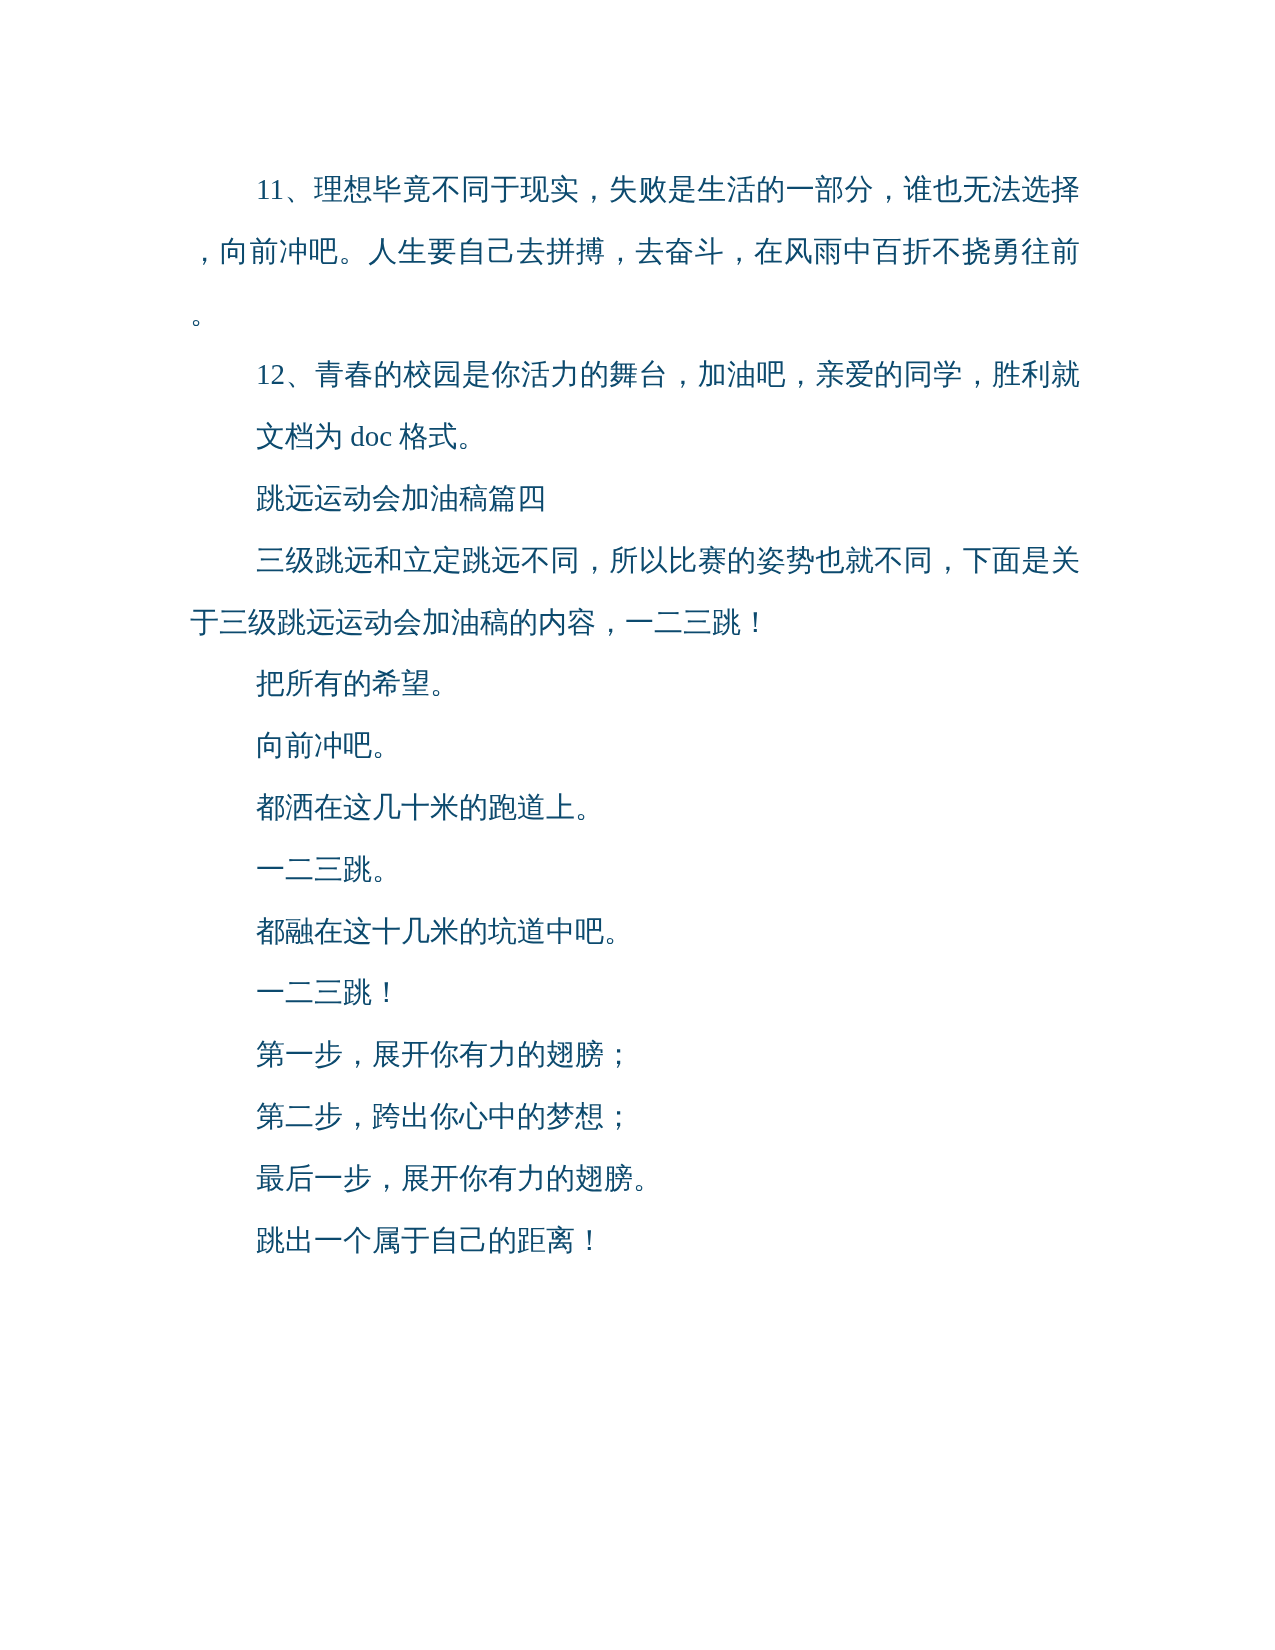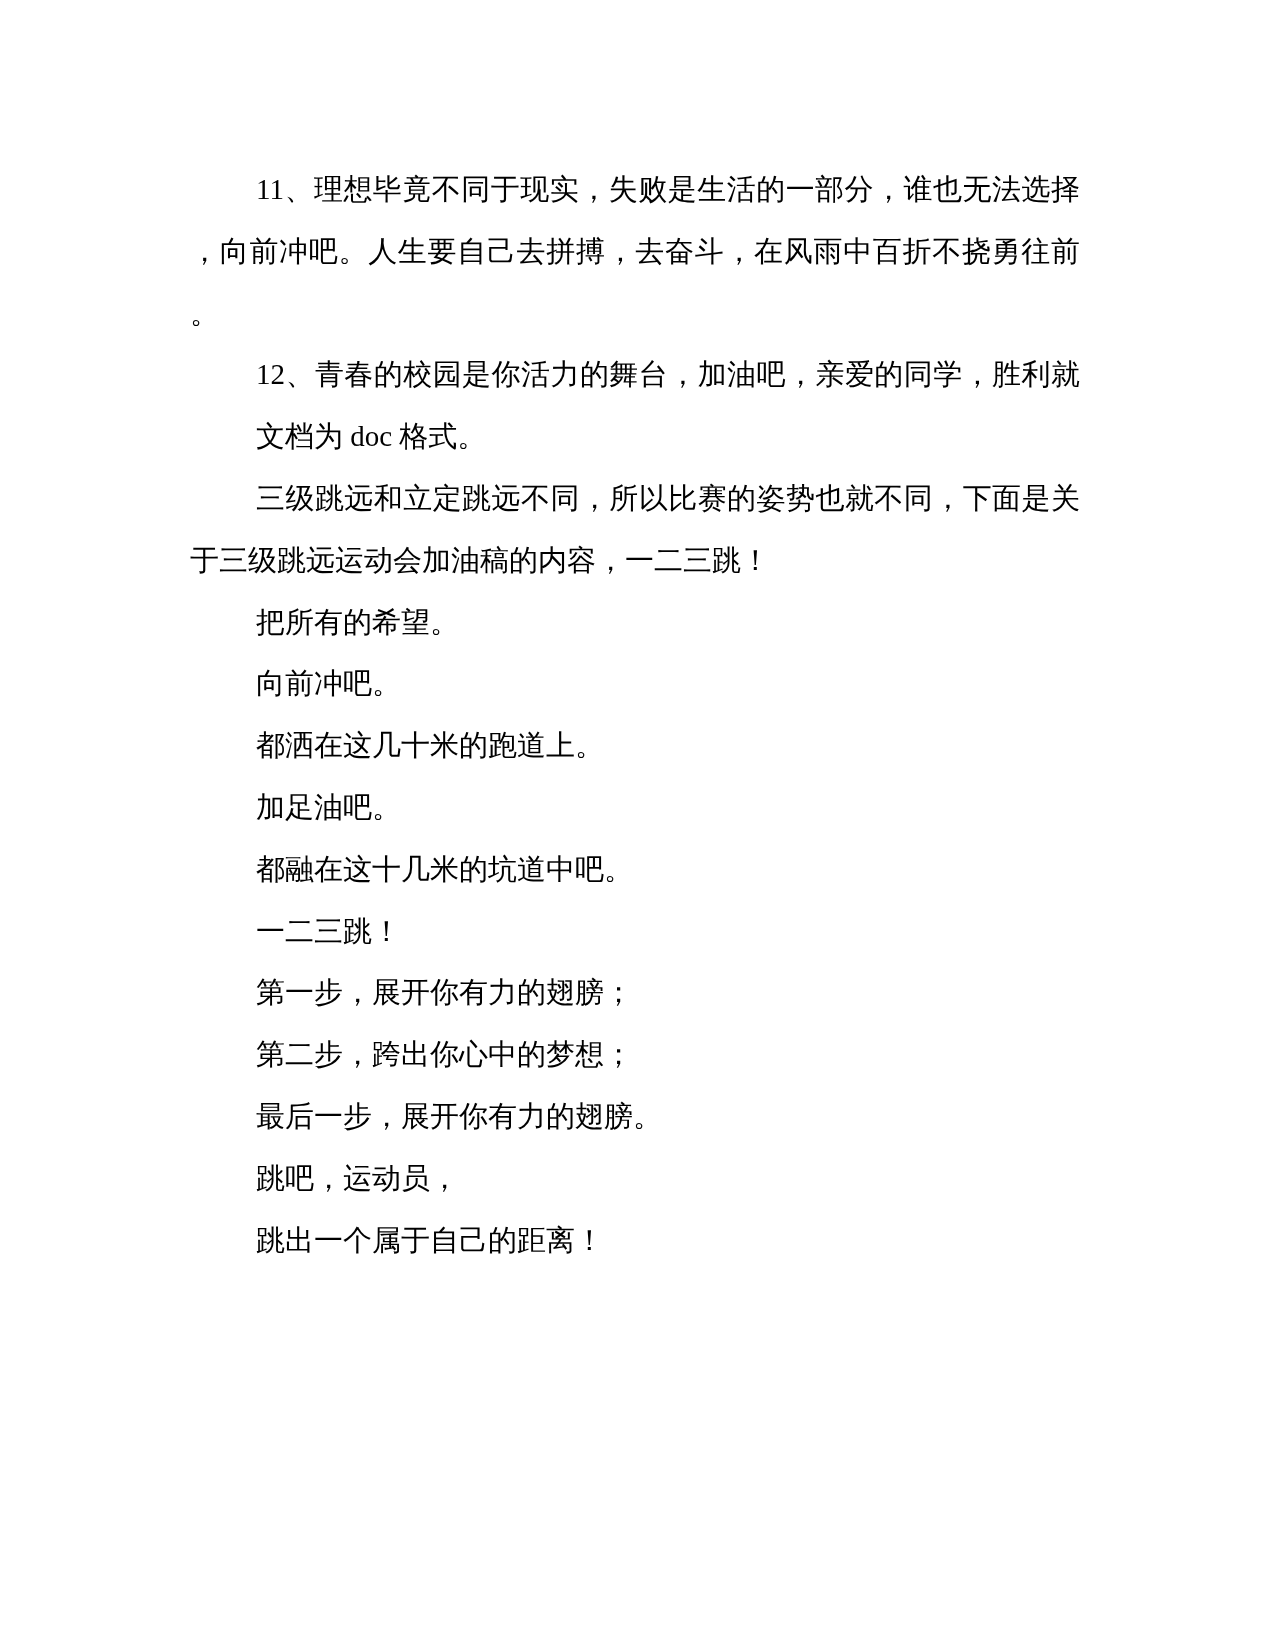--- a/index.html
+++ b/index.html
@@ -18,21 +18,21 @@
   .content {
     position: absolute;
     left: 190px;
     top: 159px;
     width: 890px;
   }
   .line {
     height: 61.8px;
     line-height: 61.8px;
     font-size: 29px;
-    color: #000000;
+    color: #0c4a6e;
     font-weight: 400;
     overflow: hidden;
     white-space: normal;
   }
   .line.indent {
     text-indent: 66px;
   }
   .line.justify {
     text-align: justify;
     text-align-last: justify;
@@ -42,27 +42,27 @@
 </head>
 <body>
 
 <div class="page">
   <div class="content" id="doc-lines">
       <div class="line indent justify">11、理想毕竟不同于现实，失败是生活的一部分，谁也无法选择</div>
       <div class="line justify">，向前冲吧。人生要自己去拼搏，去奋斗，在风雨中百折不挠勇往前</div>
       <div class="line">。</div>
       <div class="line indent justify">12、青春的校园是你活力的舞台，加油吧，亲爱的同学，胜利就</div>
       <div class="line indent">文档为 doc 格式。</div>
+      <div class="line indent">跳远运动会加油稿篇四</div>
       <div class="line indent justify">三级跳远和立定跳远不同，所以比赛的姿势也就不同，下面是关</div>
       <div class="line">于三级跳远运动会加油稿的内容，一二三跳！</div>
       <div class="line indent">把所有的希望。</div>
       <div class="line indent">向前冲吧。</div>
       <div class="line indent">都洒在这几十米的跑道上。</div>
-      <div class="line indent">加足油吧。</div>
+      <div class="line indent">一二三跳。</div>
       <div class="line indent">都融在这十几米的坑道中吧。</div>
       <div class="line indent">一二三跳！</div>
       <div class="line indent">第一步，展开你有力的翅膀；</div>
       <div class="line indent">第二步，跨出你心中的梦想；</div>
       <div class="line indent">最后一步，展开你有力的翅膀。</div>
-      <div class="line indent">跳吧，运动员，</div>
       <div class="line indent">跳出一个属于自己的距离！</div>
     </div>
 </div>
 
 </body></html>

